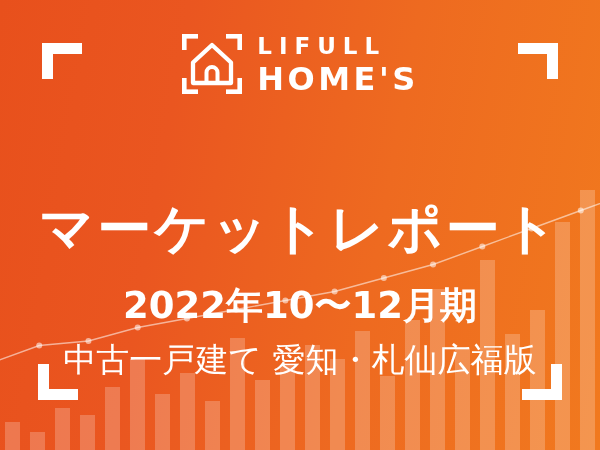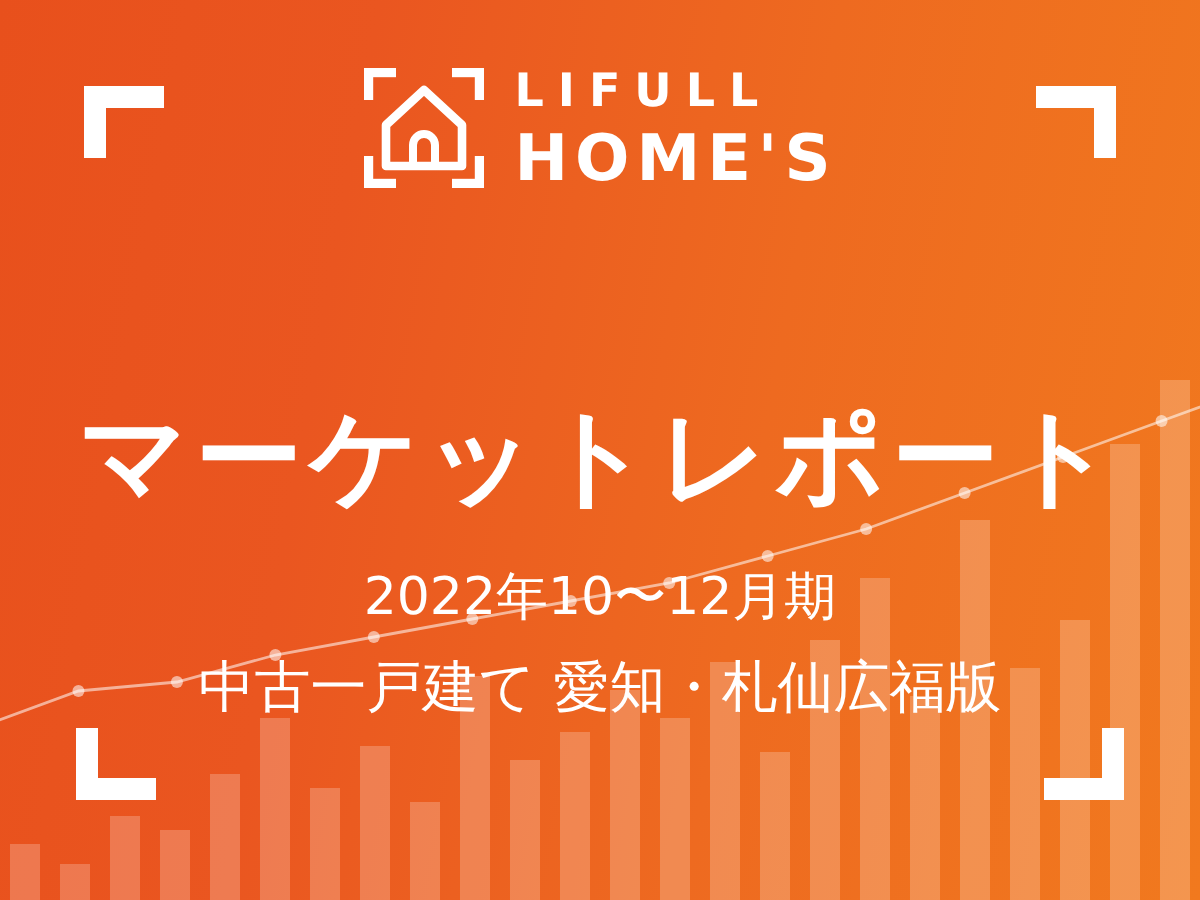--- a/index.html
+++ b/index.html
@@ -124,30 +124,30 @@
     color: #ffffff;
     font-size: 54px;
     font-weight: 700;
     letter-spacing: 3px;
     line-height: 1.15;
     margin: 0;
     white-space: nowrap;
   }
   .sub-title-1 {
     color: #ffffff;
-    font-size: 26px;
-    font-weight: 400;
+    font-size: 37px;
+    font-weight: 700;
     letter-spacing: 0px;
     line-height: 1.2;
     margin: 24px 0 0 0;
     white-space: nowrap;
   }
   .sub-title-2 {
     color: #ffffff;
-    font-size: 28px;
+    font-size: 33px;
     font-weight: 500;
     letter-spacing: 0px;
     line-height: 1.2;
     margin: 12px 0 0 0;
     white-space: nowrap;
   }
 </style>
 </head>
 <body>
 

